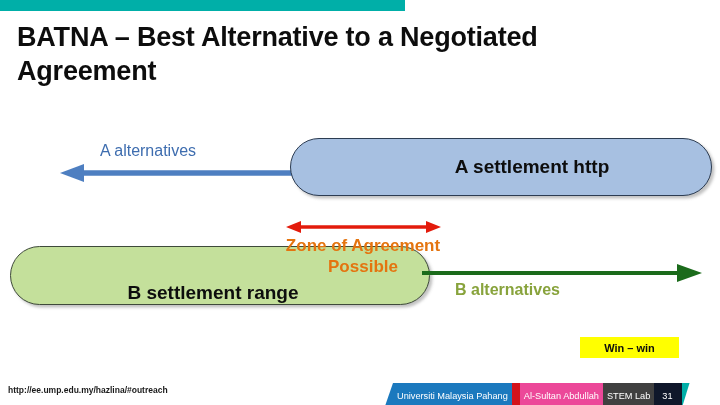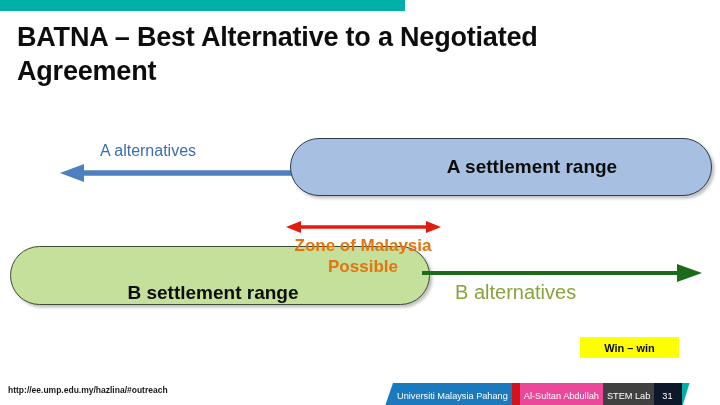--- a/index.html
+++ b/index.html
@@ -113,22 +113,22 @@
     position: absolute;
     left: 422px;
     top: 263px;
     width: 280px;
     height: 20px;
   }
   #b-alt-label {
     position: absolute;
     left: 455px;
     top: 281px;
-    font-size: 20px;
-    font-weight: normal;
+    font-size: 16px;
+    font-weight: bold;
     color: #88A33C;
   }
 
   
   #zopa-arrow {
     position: absolute;
     left: 286px;
     top: 219px;
     width: 155px;
     height: 16px;
@@ -218,35 +218,35 @@
 
   <div id="title">BATNA – Best Alternative to a Negotiated Agreement</div>
 
   <div id="a-alt-label">A alternatives</div>
   <svg id="a-arrow" viewBox="0 0 235 20" xmlns="http://www.w3.org/2000/svg">
     <line x1="22" y1="10" x2="235" y2="10" stroke="#4E7FC1" stroke-width="5.5"></line>
     <polygon points="0,10 24,1 24,19" fill="#4E7FC1"></polygon>
   </svg>
 
   <div id="a-range-pill">
-    <span id="a-range-label">A settlement range</span>
+    <span id="a-range-label">A settlement http</span>
   </div>
 
   <svg id="zopa-arrow" viewBox="0 0 155 16" xmlns="http://www.w3.org/2000/svg">
     <line x1="13" y1="8" x2="142" y2="8" stroke="#E31B0C" stroke-width="3.4"></line>
     <polygon points="0,8 15,2 15,14" fill="#E31B0C"></polygon>
     <polygon points="155,8 140,2 140,14" fill="#E31B0C"></polygon>
   </svg>
 
   <div id="b-range-pill">
     <span id="b-range-label">B settlement range</span>
   </div>
 
   <div id="zopa-label">
-    <div>Zone of Malaysia</div>
+    <div>Zone of Agreement</div>
     <div>Possible</div>
   </div>
 
   <svg id="b-arrow" viewBox="0 0 280 20" xmlns="http://www.w3.org/2000/svg">
     <line x1="0" y1="10" x2="258" y2="10" stroke="#1B6B1B" stroke-width="4.2"></line>
     <polygon points="280,10 255,1 255,19" fill="#1B6B1B"></polygon>
   </svg>
   <div id="b-alt-label">B alternatives</div>
 
   <div id="winwin-box">

